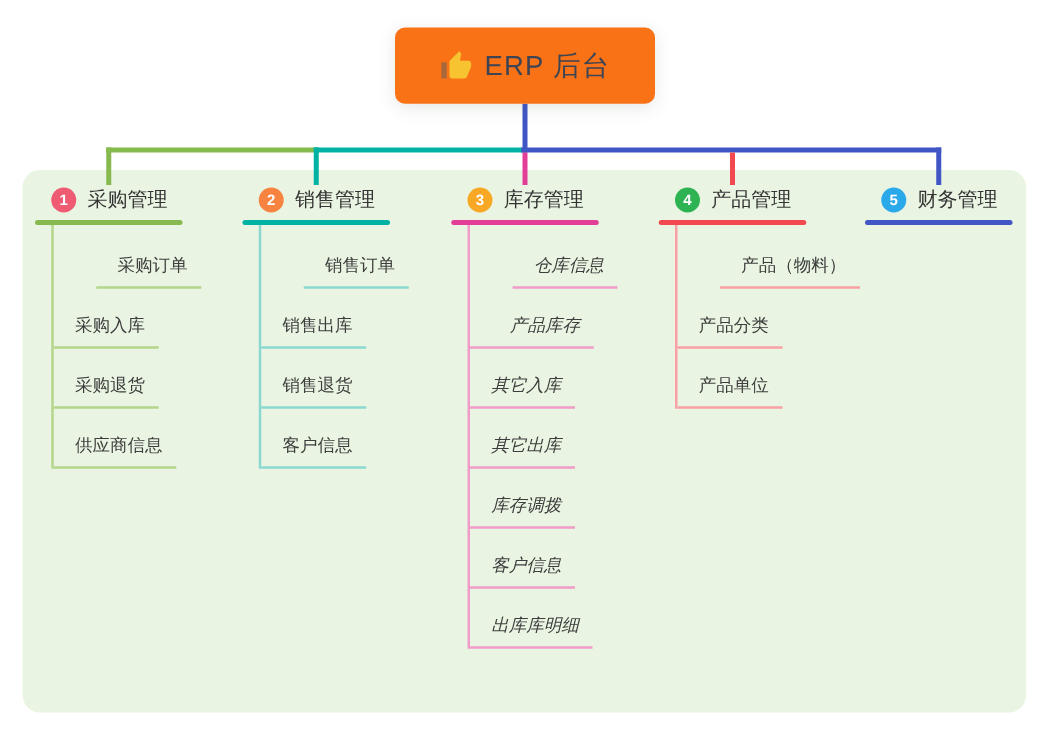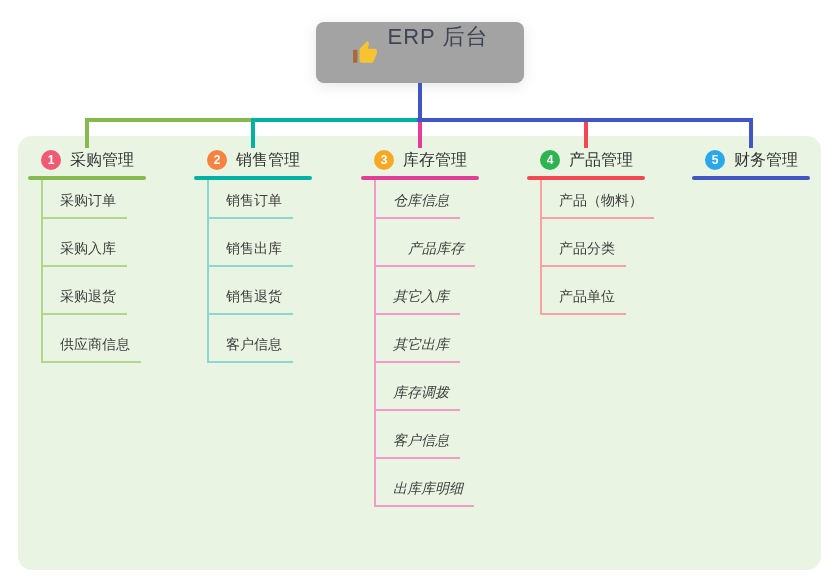--- a/index.html
+++ b/index.html
@@ -6,40 +6,40 @@
   .stage{
     position:relative;width:839px;height:588px;background:#ffffff;overflow:hidden;
     font-family:"Liberation Sans","DejaVu Sans",sans-serif;
   }
   .panel{
     position:absolute;left:18px;top:136px;width:803px;height:434px;
     background:#e9f5e2;border-radius:14px;
   }
   .root-node{
     position:absolute;left:316px;top:22px;width:208px;height:61px;
-    background:#a3a3a3;border-radius:8px;
+    background:#f97316;border-radius:8px;
     box-shadow:0 3px 14px rgba(70,90,70,.14);
-    display:flex;justify-content:center;gap:10px;
+    display:flex;align-items:center;justify-content:center;gap:10px;
     cursor:default;z-index:3;
   }
   .thumb{display:flex;align-items:center;}
   .root-label{font-size:22px;font-weight:500;color:#3d4453;letter-spacing:1px;}
   .seg{position:absolute;}
   .branch{position:absolute;top:146px;z-index:2;}
   .title-row{display:flex;align-items:center;gap:9px;height:28px;margin-left:13px;cursor:default;}
   .badge{
     width:20px;height:20px;border-radius:50%;flex:none;
     color:#fff;font-size:12px;font-weight:bold;
     display:flex;align-items:center;justify-content:center;
   }
   .title{font-size:16px;color:#333333;font-weight:500;white-space:nowrap;}
   .underline{width:118px;height:4px;border-radius:2px;margin-top:2px;}
   .children{margin-left:13px;border-left-width:2px;border-left-style:solid;}
   .row{height:48px;display:flex;align-items:flex-end;}
-  .row:first-child{height:39px;}
+  .row:first-child{height:51px;padding-left:34px;}
   .child{
     font-size:14px;color:#3d3d3d;white-space:nowrap;
     padding:0 11px 7px 17px;
     border-bottom-width:2px;border-bottom-style:solid;cursor:default;
   }
 </style>
 </head>
 <body>
 
 <div class="stage">

